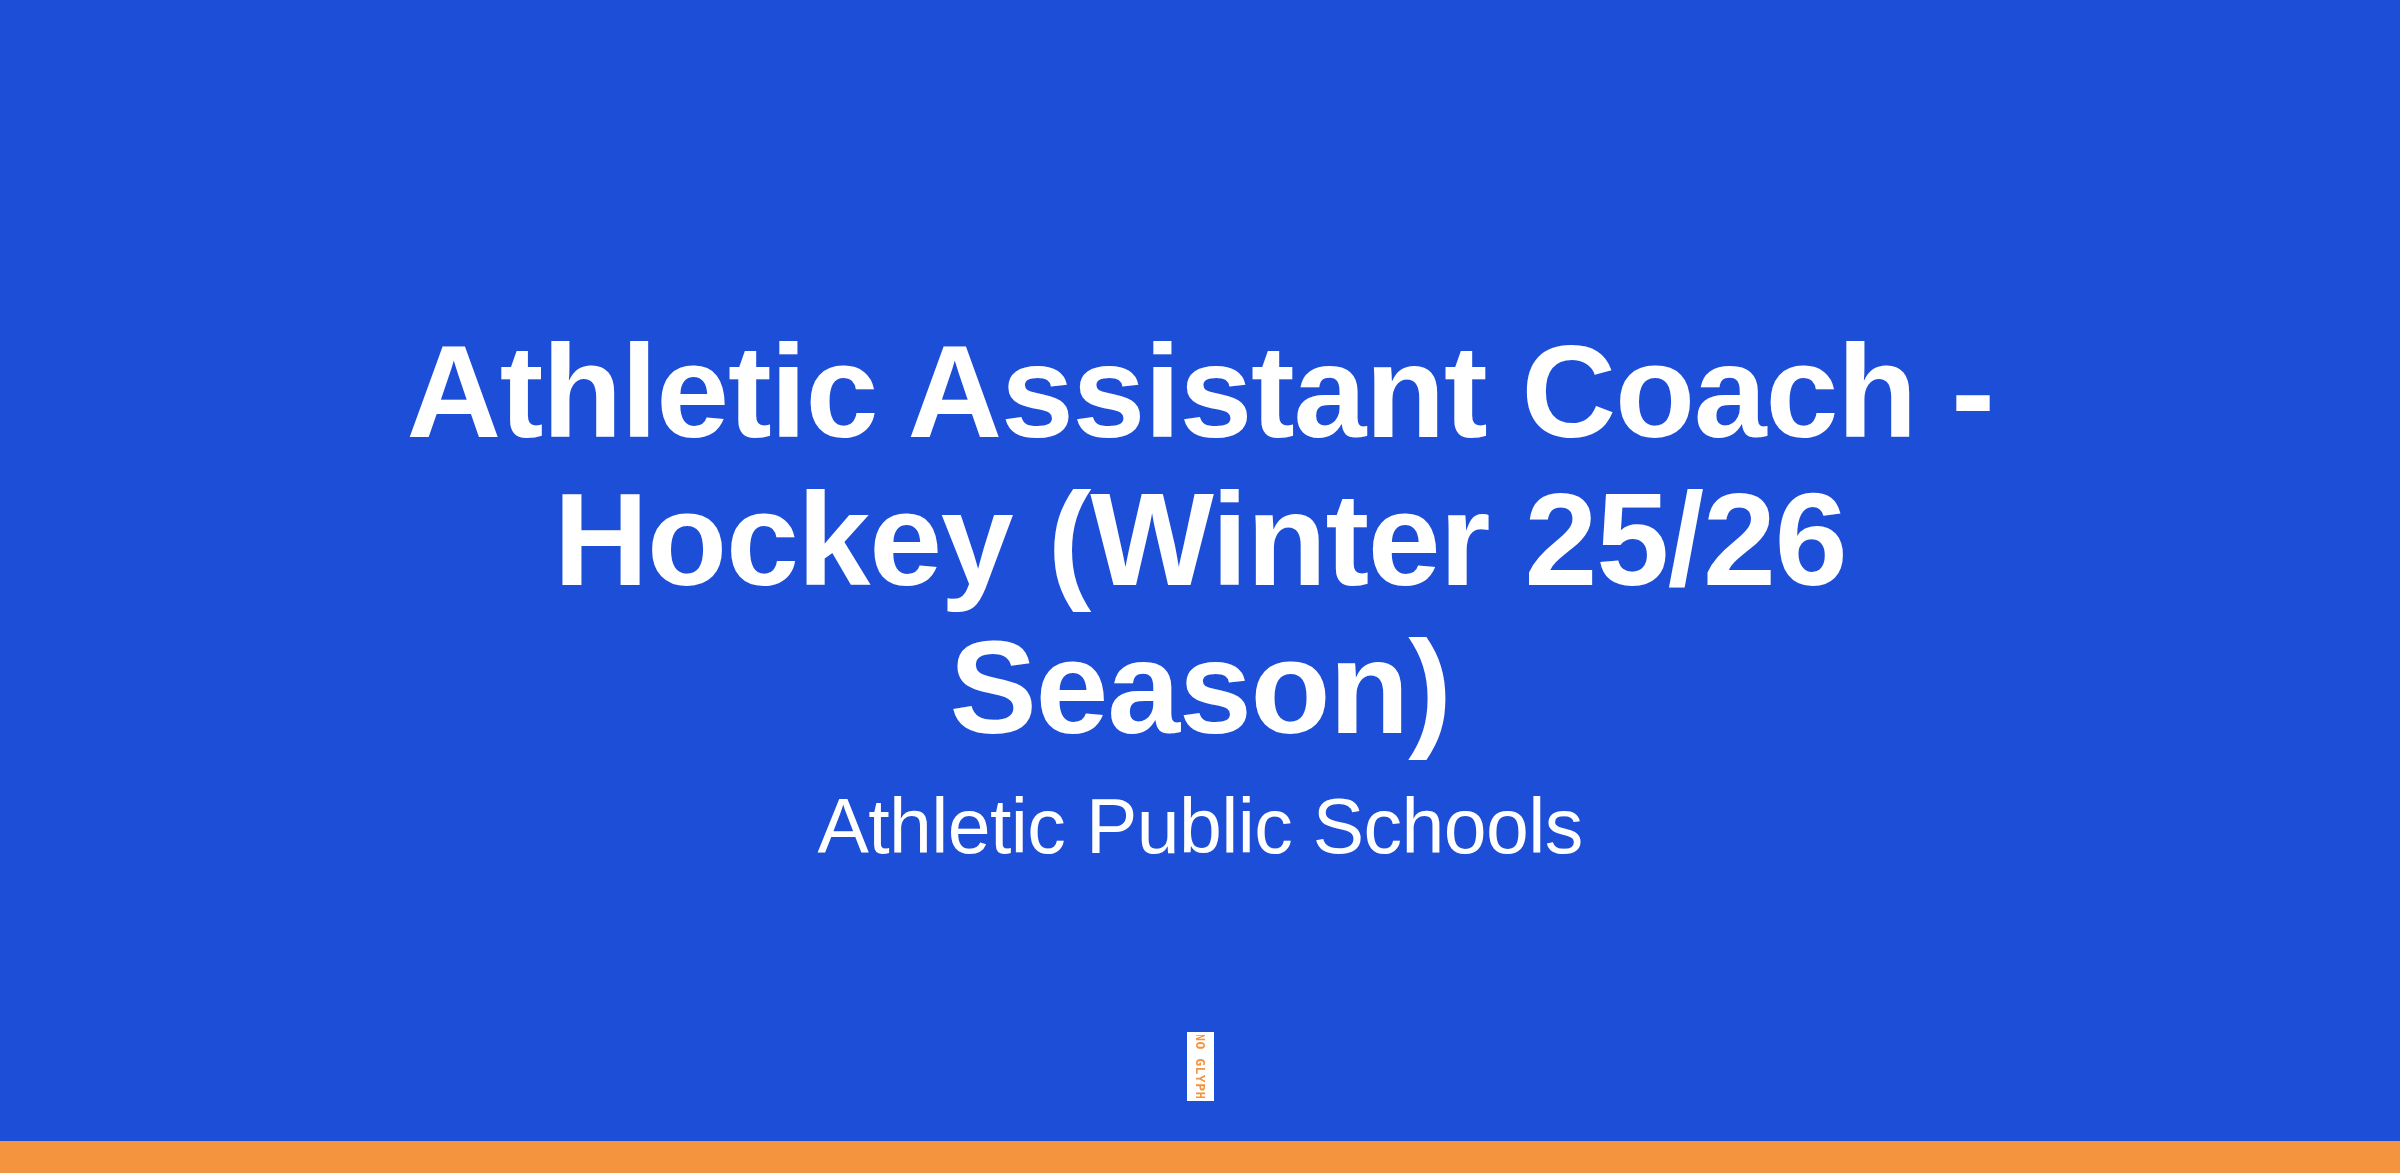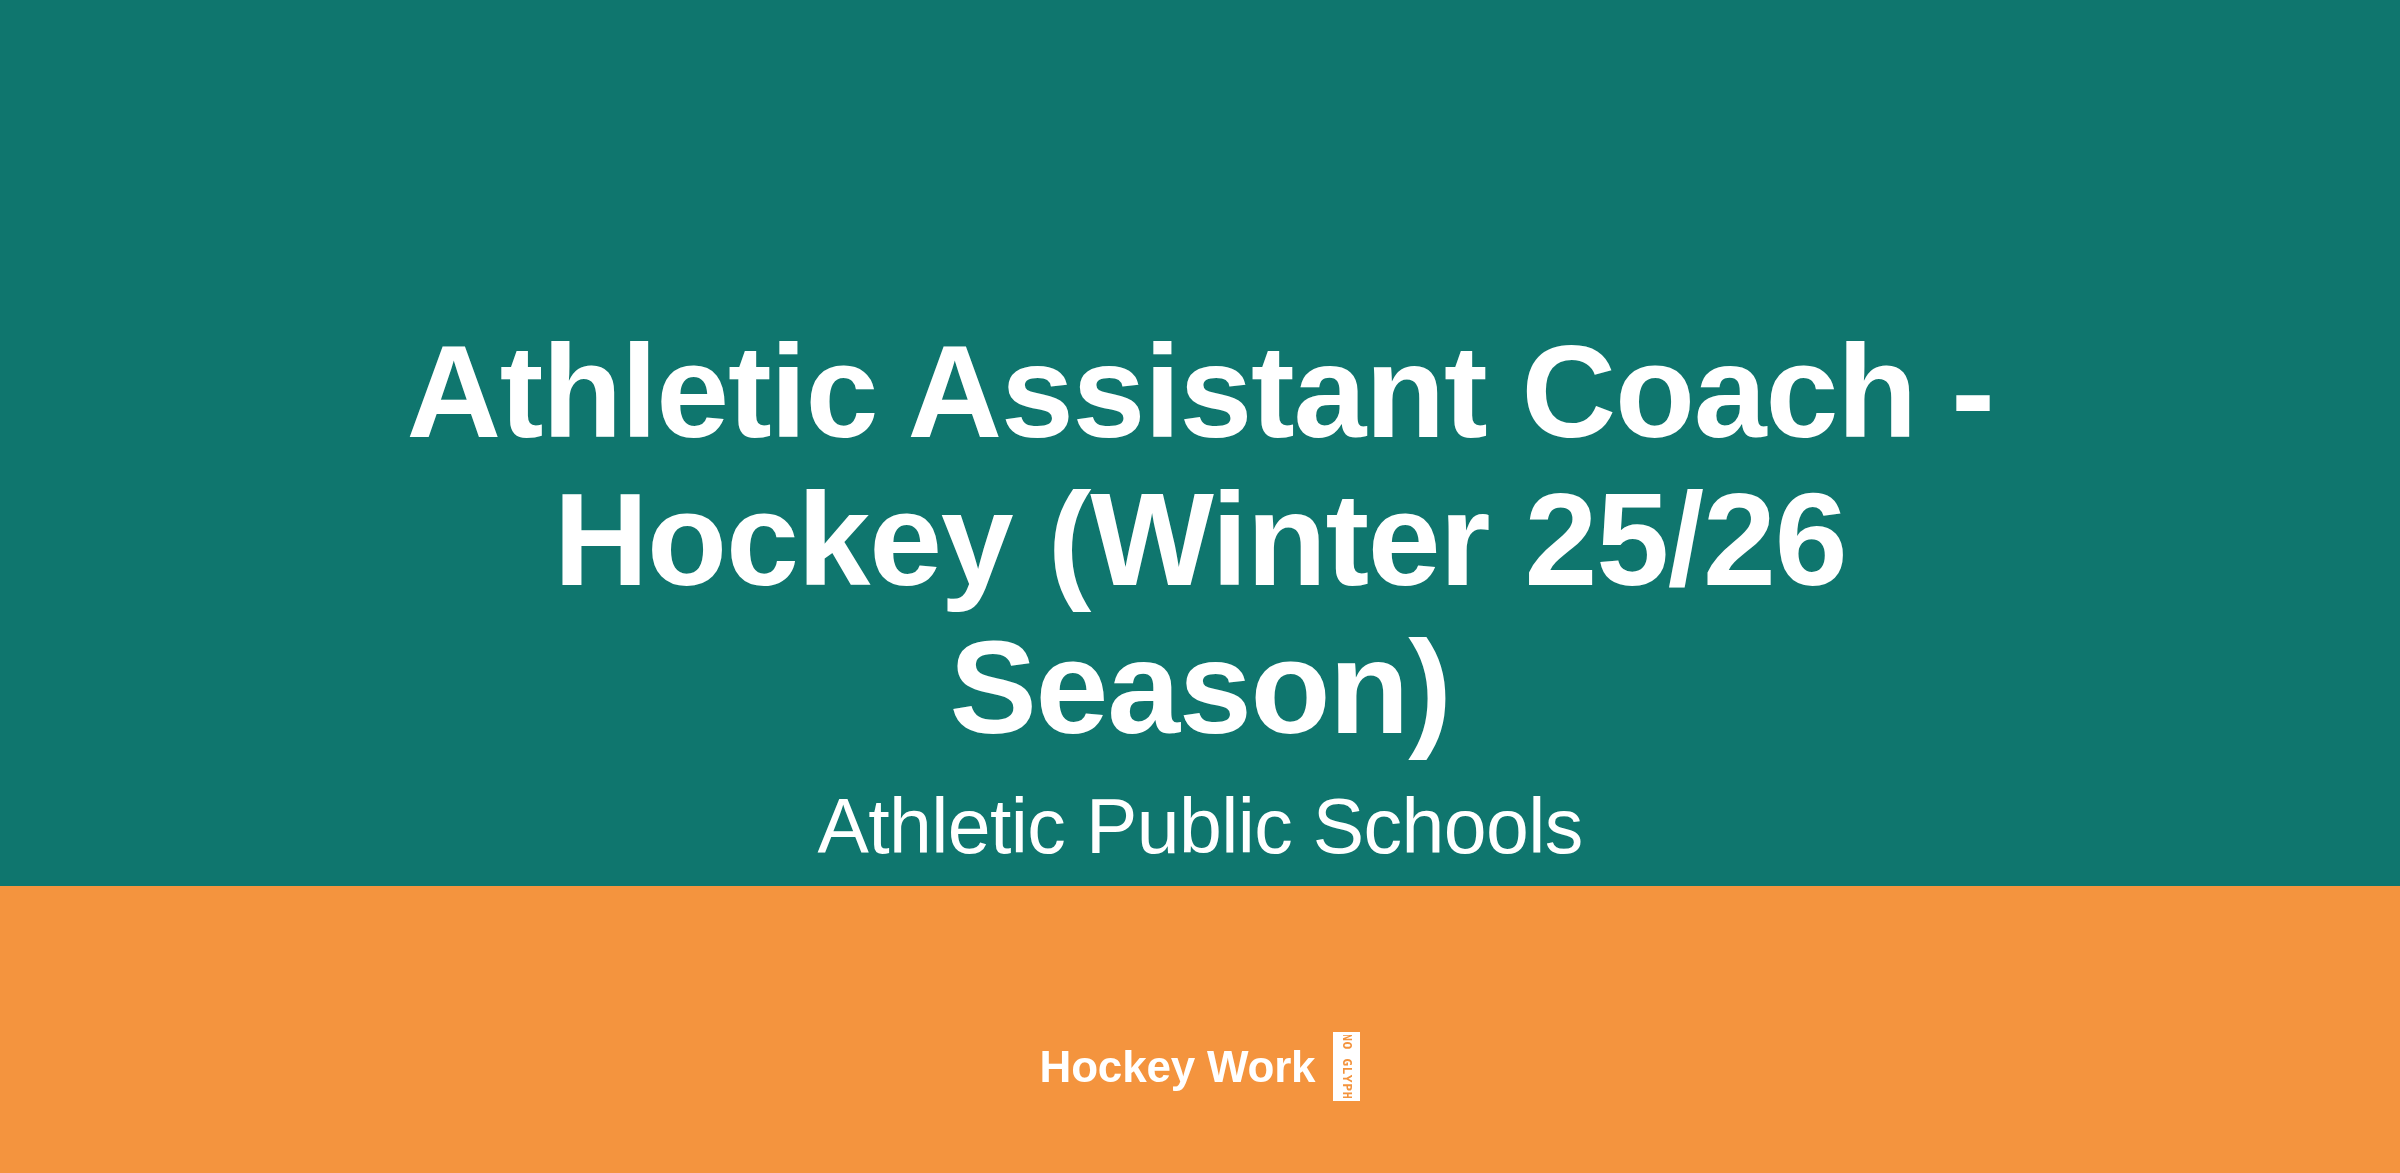--- a/index.html
+++ b/index.html
@@ -10,22 +10,22 @@
     width: 2400px;
     height: 1173px;
     overflow: hidden;
     font-family: "Liberation Sans", sans-serif;
     background: #F4943E;
   }
 
   .card {
     position: relative;
     width: 2400px;
-    height: 886px;
-    background: #0f766e;
+    height: 1141px;
+    background: #1d4ed8;
     box-sizing: border-box;
     display: flex;
     flex-direction: column;
     align-items: center;
   }
 
   
   .hero {
     position: absolute;
     left: 0;
@@ -109,19 +109,18 @@
 <body>
 
 <div class="card">
 
   <div class="hero">
     <h1 class="job-title">Athletic Assistant Coach - Hockey (Winter 25/26 Season)</h1>
     <div class="org-name">Athletic Public Schools</div>
   </div>
 
   <div class="footer">
-    <span class="brand-name">Hockey Work</span>
     <span class="tofu">
       <span class="tofu-label">NO GLYPH</span>
     </span>
   </div>
 
 </div>
 
 </body></html>

